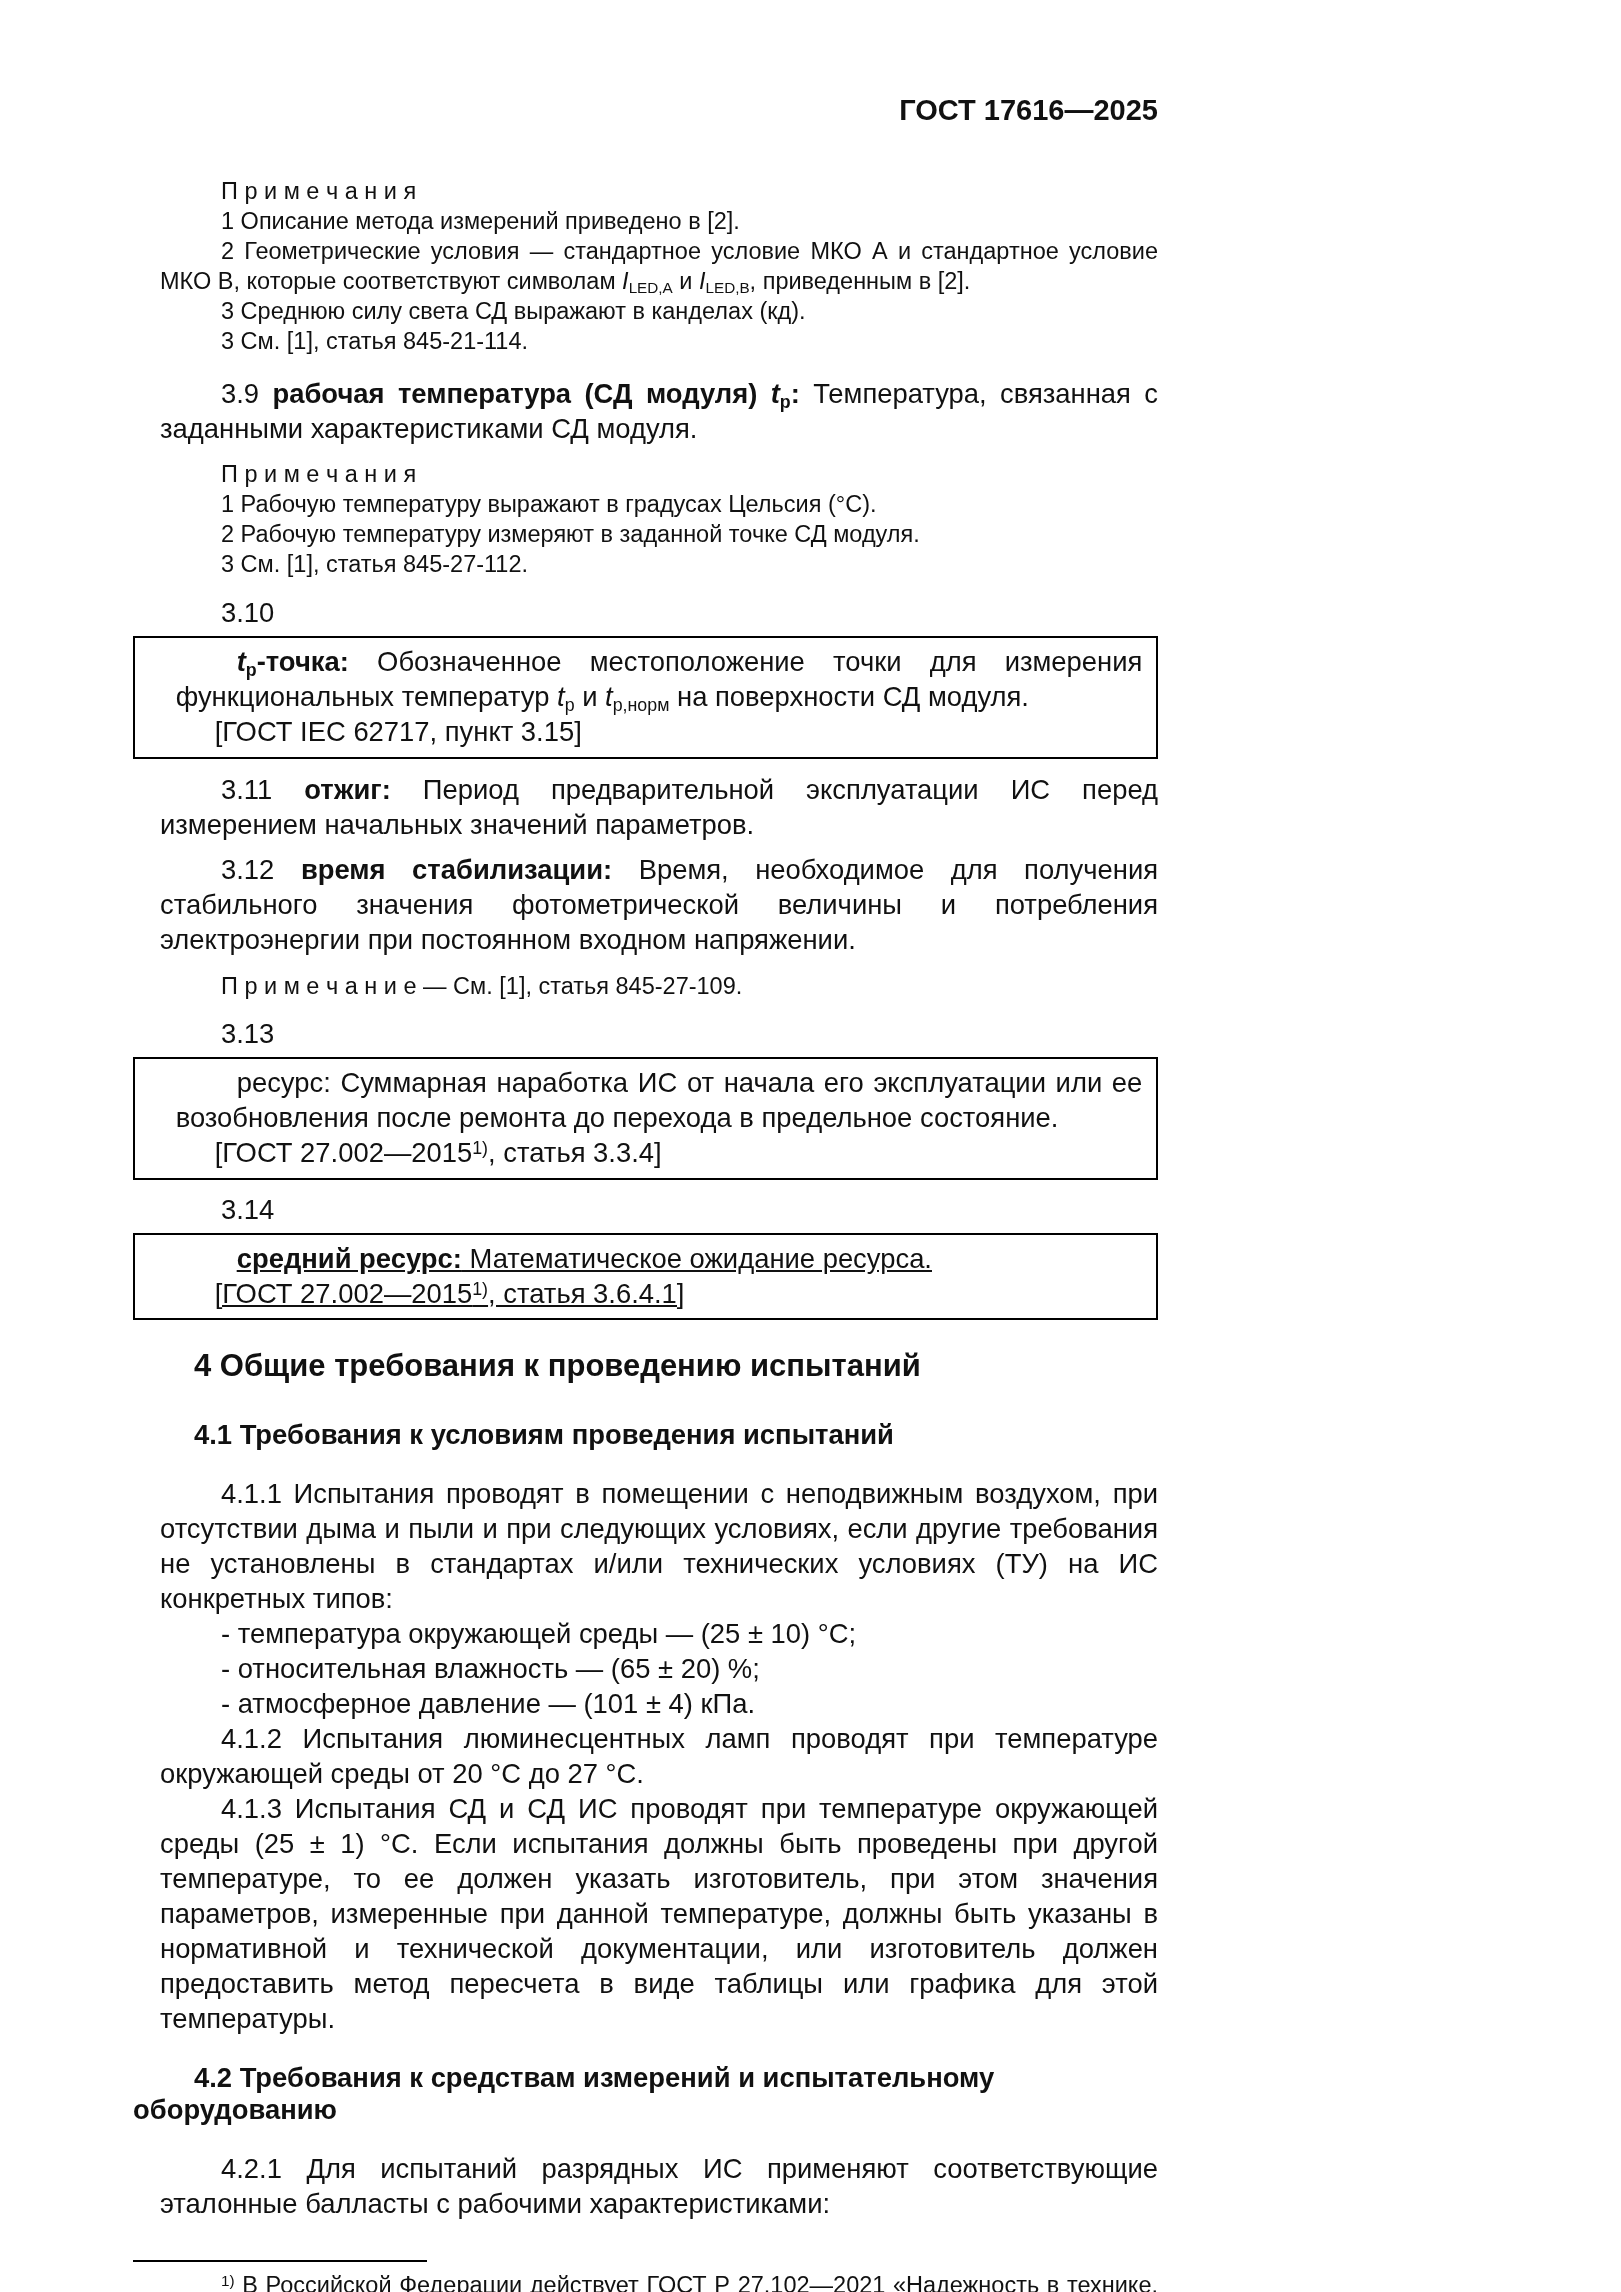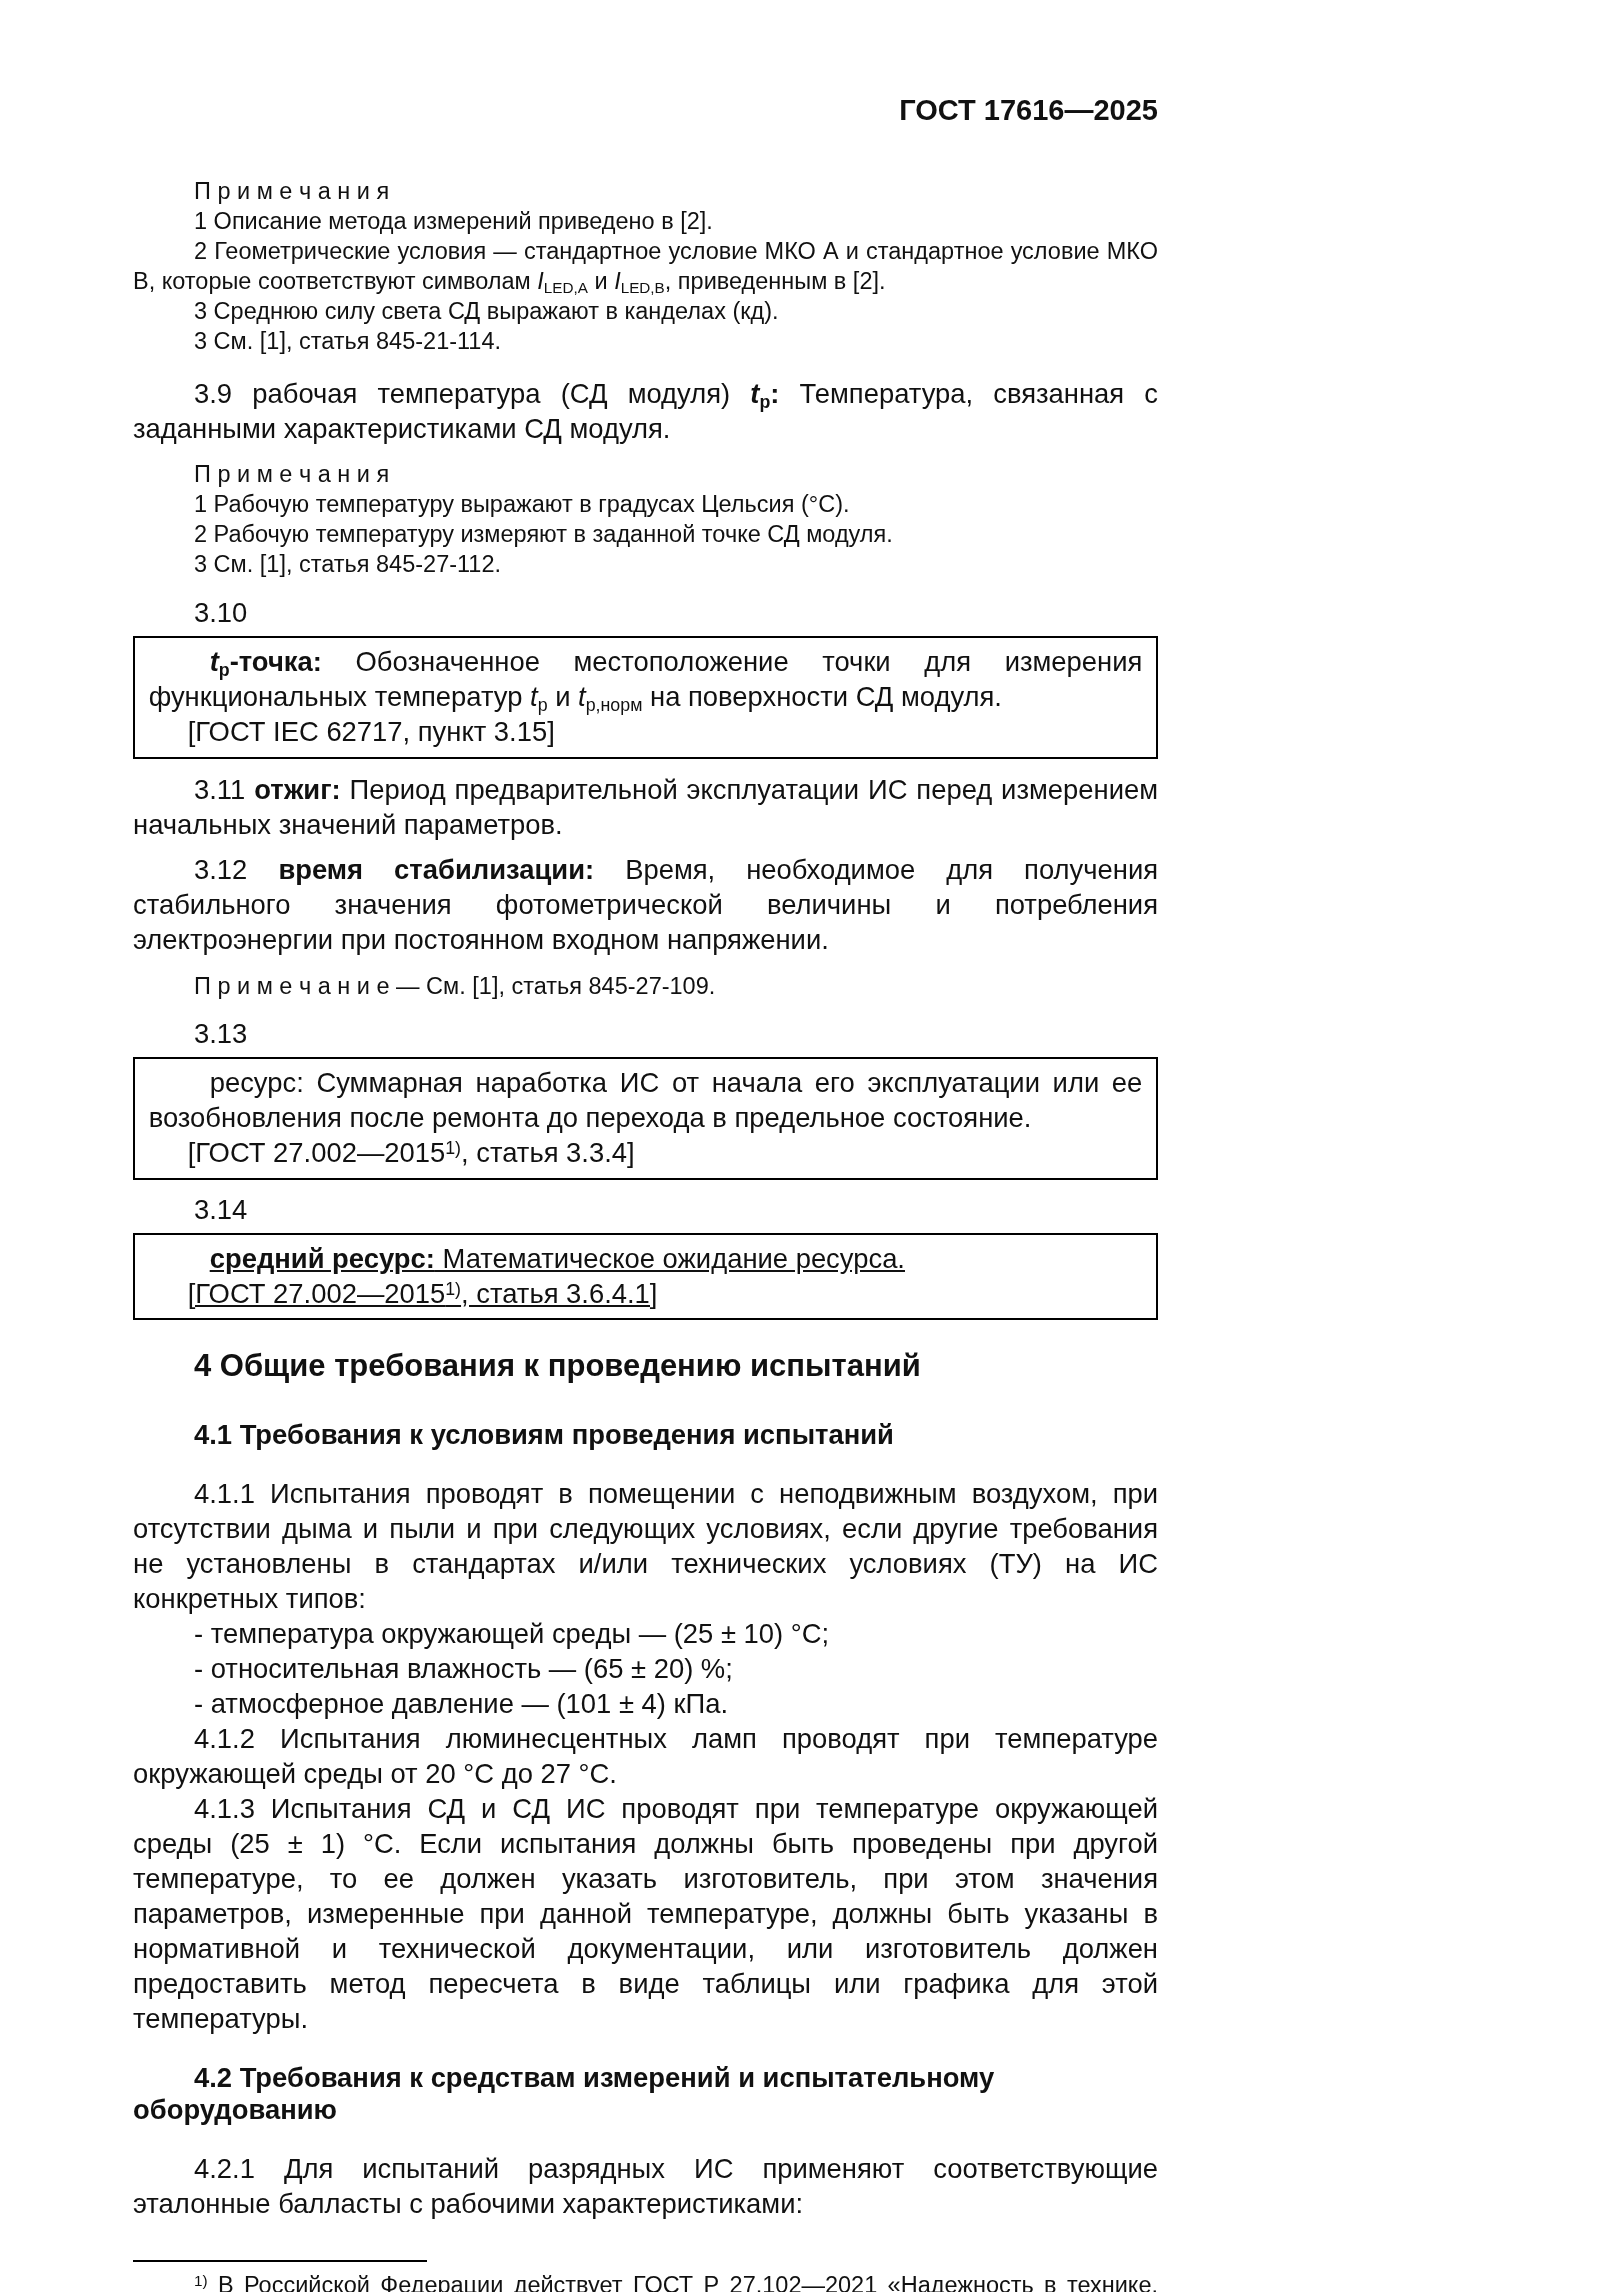--- a/index.html
+++ b/index.html
@@ -22,20 +22,21 @@
   .doc-header {
     text-align: right;
     font-size: 29px;
     font-weight: bold;
     margin-bottom: 49px;
   }
   p {
     font-size: 27.4px;
     line-height: 35px;
     text-align: justify;
+    margin-left: 27px;
   }
   .ind { text-indent: 61px; }
   .ind-sm { text-indent: 39px; }
   .notes p { font-size: 23.5px; line-height: 30px; }
   .note-single { font-size: 23.5px; line-height: 30px; }
   .defbox {
     border: 2px solid #000000;
     padding: 5.9px 13.7px 7.8px 13.7px;
   }
   .h1 {
@@ -81,21 +82,21 @@
   </header>
 
   <section class="notes mb-20">
     <p class="ind">П р и м е ч а н и я</p>
     <p class="ind">1 Описание метода измерений приведено в [2].</p>
     <p class="ind"><span>2 Геометрические условия — стандартное условие МКО А и стандартное условие МКО В, которые соответствуют символам </span><span style="font-style: italic;">I</span><sub>LED,A</sub><span> и </span><span style="font-style: italic;">I</span><sub>LED,B</sub><span>, приведенным в [2].</span></p>
     <p class="ind">3 Среднюю силу света СД выражают в канделах (кд).</p>
     <p class="ind">3 См. [1], статья 845-21-114.</p>
   </section>
 
-  <p class="ind mb-14"><span>3.9 </span><span style="font-weight: normal;">рабочая температура (СД модуля) </span><span style="font-weight: bold; font-style: italic;">t</span><sub style="font-weight: bold;">р</sub><span style="font-weight: bold;">:</span><span> Температура, связанная с заданными характеристиками СД модуля.</span></p>
+  <p class="ind mb-14"><span>3.9 </span><span style="font-weight: bold;">рабочая температура (СД модуля) </span><span style="font-weight: bold; font-style: italic;">t</span><sub style="font-weight: bold;">р</sub><span style="font-weight: bold;">:</span><span> Температура, связанная с заданными характеристиками СД модуля.</span></p>
 
   <section class="notes mb-16">
     <p class="ind">П р и м е ч а н и я</p>
     <p class="ind">1 Рабочую температуру выражают в градусах Цельсия (°С).</p>
     <p class="ind">2 Рабочую температуру измеряют в заданной точке СД модуля.</p>
     <p class="ind">3 См. [1], статья 845-27-112.</p>
   </section>
 
   <p class="ind mb-6">3.10</p>
 

